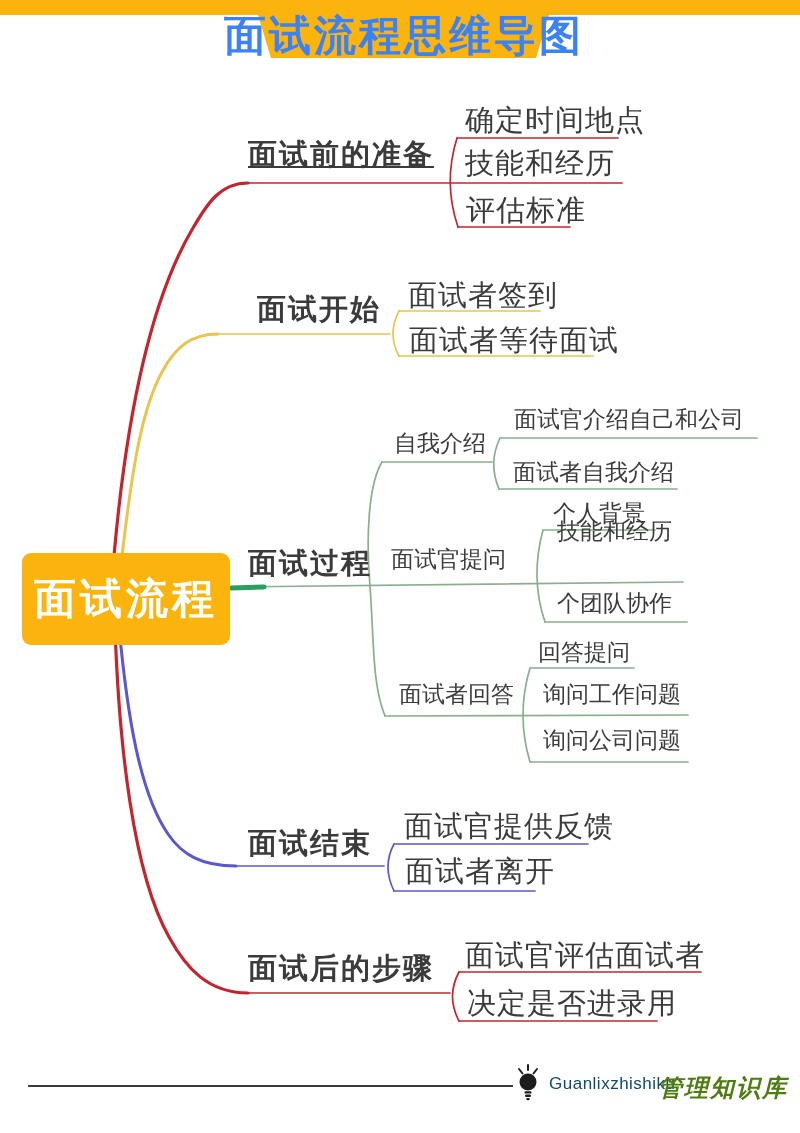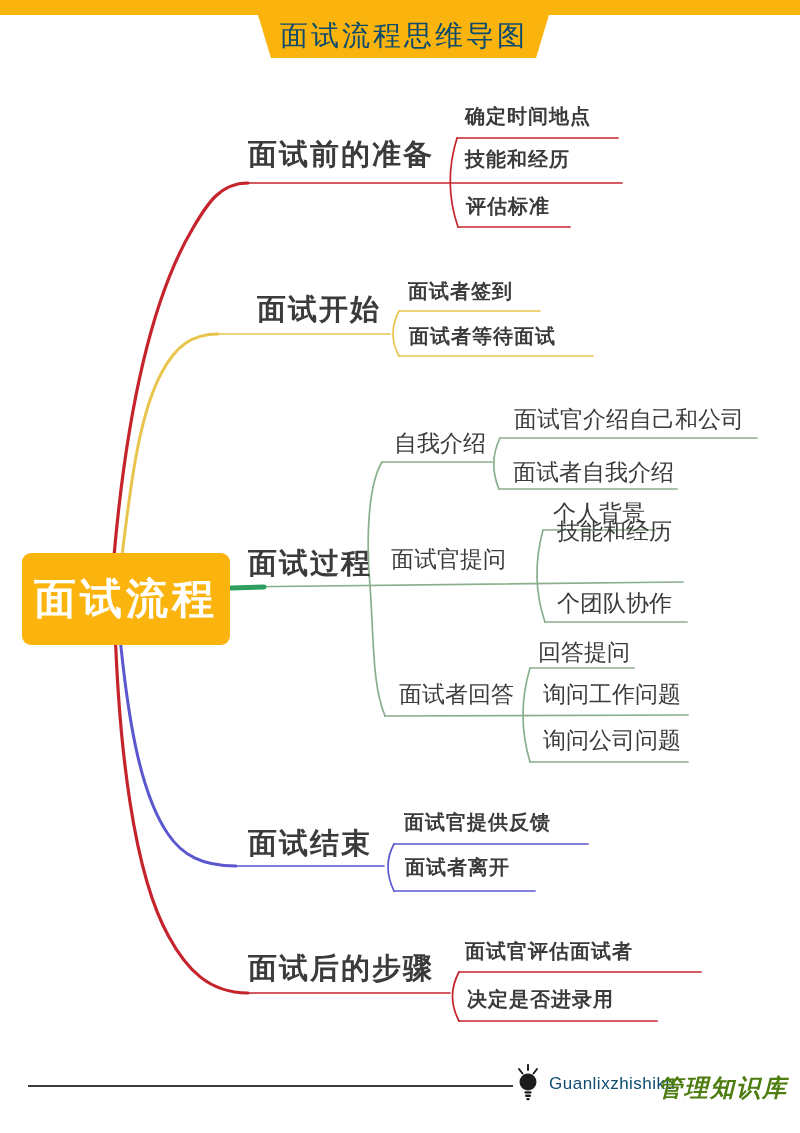--- a/index.html
+++ b/index.html
@@ -6,33 +6,33 @@
   body{
     width:800px;height:1133px;position:relative;background:#ffffff;
     font-family:"Liberation Sans","DejaVu Sans",sans-serif;
     overflow:hidden;
   }
   #lines{position:absolute;left:0;top:0;z-index:1;}
   #banner-shape{position:absolute;left:0;top:0;z-index:2;}
   .banner-title{
     position:absolute;left:258px;top:16px;width:292px;height:40px;z-index:3;
     display:flex;align-items:center;justify-content:center;
-    color:#0c4a6e;font-size:28px;font-weight:normal;letter-spacing:3px;white-space:nowrap;
+    color:#3b82f6;font-size:42px;font-weight:bold;letter-spacing:3px;white-space:nowrap;
   }
   .root-node{
     position:absolute;left:22px;top:553px;width:208px;height:92px;z-index:3;
     background:#FBB40D;border-radius:9px;
     display:flex;align-items:center;justify-content:center;
     color:#ffffff;font-size:42px;font-weight:bold;letter-spacing:4px;white-space:nowrap;
   }
   .lbl{
     position:absolute;z-index:2;color:#3B3B3B;line-height:1;white-space:nowrap;
   }
   .lbl-parent{font-size:29px;font-weight:600;letter-spacing:2px;}
-  .lbl-child{font-size:20px;font-weight:700;letter-spacing:1px;}
+  .lbl-child{font-size:29px;font-weight:400;letter-spacing:1px;}
   .lbl-sub{font-size:23px;font-weight:400;letter-spacing:0;}
   .footer-line{
     position:absolute;left:28px;top:1085px;width:485px;height:0;
     border-top:2px solid #3b3b3b;z-index:2;
   }
   .footer-bulb{position:absolute;left:514px;top:1063px;z-index:2;}
   .footer-latin{
     position:absolute;left:549px;top:1074px;z-index:2;
     font-size:17px;color:#0c4a6e;letter-spacing:0.5px;white-space:nowrap;
   }
@@ -98,21 +98,21 @@
   </g>
 </svg>
 
 <svg id="banner-shape" width="800" height="60" viewBox="0 0 800 60">
   <polygon points="0,0 800,0 800,15 549,15 536,58 271,58 258,15 0,15" fill="#FBB40D"></polygon>
 </svg>
 <div class="banner-title">面试流程思维导图</div>
 
 <div class="root-node">面试流程</div>
 
-<div class="lbl lbl-parent" style="left:248px;top:140px;">面试前的准备</div>
+<div class="lbl lbl-parent" style="left:248px;top:140px;text-decoration:underline;">面试前的准备</div>
 <div class="lbl lbl-child" style="left:465px;top:106px;">确定时间地点</div>
 <div class="lbl lbl-child" style="left:465px;top:149px;">技能和经历</div>
 <div class="lbl lbl-child" style="left:466px;top:196px;">评估标准</div>
 
 <div class="lbl lbl-parent" style="left:257px;top:295px;">面试开始</div>
 <div class="lbl lbl-child" style="left:408px;top:281px;">面试者签到</div>
 <div class="lbl lbl-child" style="left:409px;top:326px;">面试者等待面试</div>
 
 <div class="lbl lbl-parent" style="left:248px;top:549px;">面试过程</div>
 <div class="lbl lbl-sub" style="left:394px;top:432px;">自我介绍</div>

